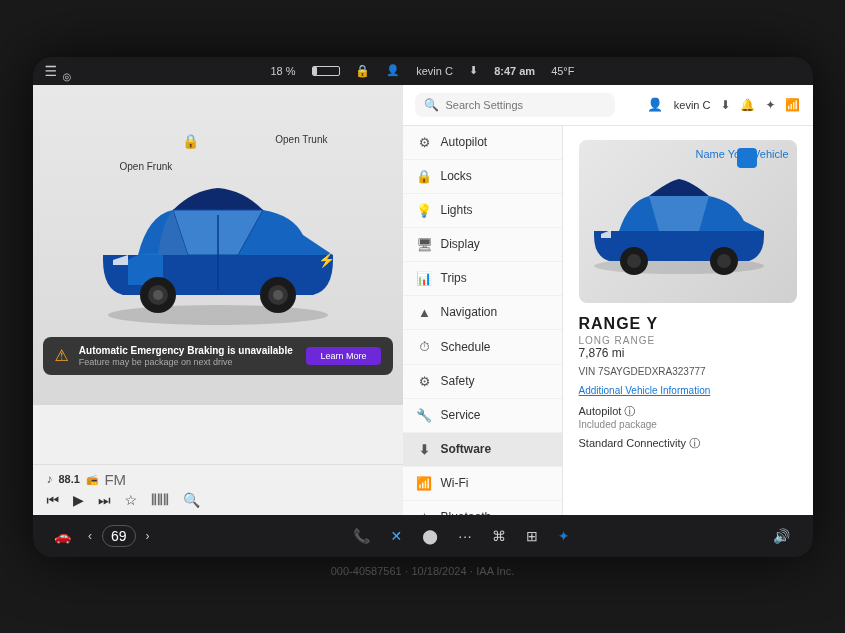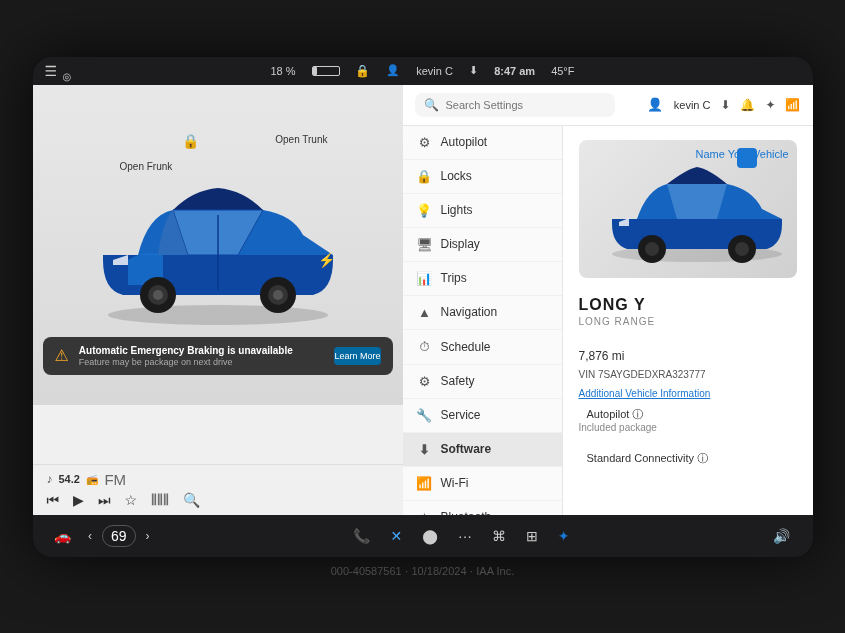--- a/index.html
+++ b/index.html
@@ -113,25 +113,25 @@
       color: #fff;
       font-size: 10px;
       font-weight: 600;
     }
     .warning-sub {
       color: #aaa;
       font-size: 9px;
       margin-top: 1px;
     }
     .learn-more-btn {
-      background: #0369a1;
+      background: #6d28d9;
       color: #fff;
       border: none;
       border-radius: 4px;
-      padding: 4px 0;
+      padding: 4px 14px;
       font-size: 9px;
       cursor: pointer;
       white-space: nowrap;
     }
     
     .music-area {
       position: absolute;
       bottom: 0;
       left: 0;
       right: 0;
@@ -241,28 +241,28 @@
     }
     
     .vehicle-info {
       flex: 1;
       padding: 14px 16px;
       background: #fff;
       overflow-y: auto;
     }
     .car-image-right {
       width: 100%;
-      height: 138px;
+      height: 163px;
       background: linear-gradient(135deg, #e8e8e8, #d0d0d0);
       border-radius: 8px;
       display: flex;
       align-items: center;
-      justify-content: flex-end;
+      justify-content: flex-start;
       position: relative;
-      margin-bottom: 18px;
+      margin-bottom: 12px;
     }
     .name-vehicle-btn {
       position: absolute;
       top: 8px;
       right: 8px;
       background: transparent;
       border: none;
       color: #1976d2;
       font-size: 11px;
       cursor: pointer;
@@ -280,21 +280,21 @@
       font-size: 16px;
       font-weight: 700;
       color: #1a1a1a;
       letter-spacing: 1px;
       margin-bottom: 2px;
     }
     .model-sub {
       font-size: 10px;
       color: #888;
       letter-spacing: 1px;
-      margin-bottom: 22px;
+      margin-bottom: 0;
     }
     .mileage {
       font-size: 12px;
       color: #333;
       margin-bottom: 6px;
     }
     .vin-row {
       font-size: 10px;
       color: #555;
       margin-bottom: 8px;
@@ -307,26 +307,25 @@
     .info-link {
       font-size: 10px;
       color: #1976d2;
       margin-bottom: 8px;
       display: block;
     }
     .info-label {
       font-size: 11px;
       color: #333;
       font-weight: 500;
-      margin-left: 8px;
     }
     .info-sub {
       font-size: 10px;
       color: #888;
-      margin-bottom: 18px;
+      margin-bottom: 6px;
     }
     
     .taskbar {
       height: 42px;
       background: #1c1c1e;
       display: flex;
       align-items: center;
       justify-content: space-between;
       padding: 0 16px;
       position: absolute;
@@ -443,21 +442,21 @@
               <div class="warning-title">Automatic Emergency Braking is unavailable</div>
               <div class="warning-sub">Feature may be package on next drive</div>
             </div>
             <button class="learn-more-btn">Learn More</button>
           </div>
         </div>
 
         <div class="music-area">
           <div class="music-info">
             <span style="font-size:12px;color:#555;">♪</span>
-            <span class="music-station">54.2</span>
+            <span class="music-station">88.1</span>
             <span style="font-size:10px;color:#555;">📻</span>
             <span class="music-type">FM</span>
           </div>
           <div class="music-controls">
             <span>⏮</span>
             <span>▶</span>
             <span>⏭</span>
             <span>☆</span>
             <span style="font-size:13px;">⫼⫼⫼</span>
             <span>🔍</span>
@@ -548,21 +547,21 @@
                 <circle cx="55" cy="95" r="14" fill="#1a1a1a"></circle>
                 <circle cx="55" cy="95" r="7" fill="#333"></circle>
                 <circle cx="145" cy="95" r="14" fill="#1a1a1a"></circle>
                 <circle cx="145" cy="95" r="7" fill="#333"></circle>
                 <path d="M22,68 L32,64 L32,72 L22,72 Z" fill="#fff" opacity="0.8"></path>
               </svg>
               <div class="blue-badge"></div>
               <button class="name-vehicle-btn">Name Your Vehicle</button>
             </div>
 
-            <div class="model-title">LONG Y</div>
+            <div class="model-title">RANGE Y</div>
             <div class="model-sub">LONG RANGE</div>
             <div class="mileage">7,876 mi</div>
             <div class="vin-row">VIN 7SAYGDEDXRA323777</div>
             <a class="info-link" href="#">Additional Vehicle Information</a>
             <div class="info-label">Autopilot ⓘ</div>
             <div class="info-sub">Included package</div>
             <div class="info-label">Standard Connectivity ⓘ</div>
           </div>
         </div>
       </div>

